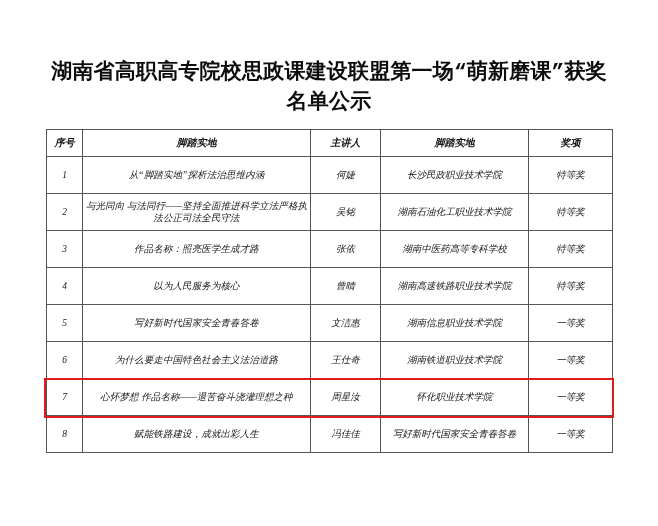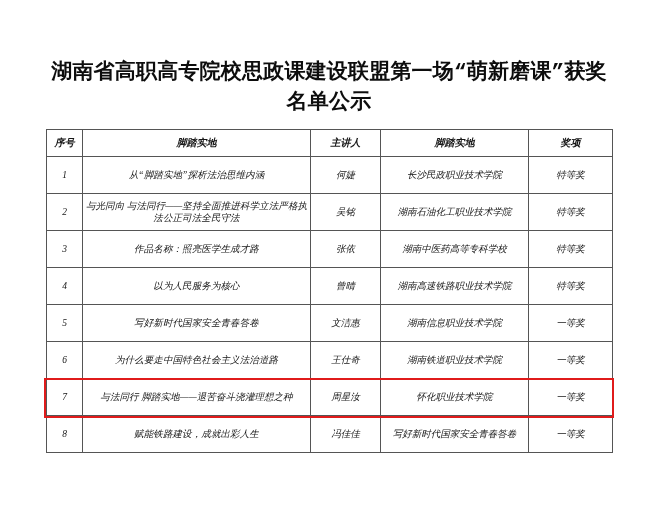--- a/index.html
+++ b/index.html
@@ -149,21 +149,21 @@
         </tr>
         <tr>
           <td>6</td>
           <td class="work-cell">为什么要走中国特色社会主义法治道路</td>
           <td>王仕奇</td>
           <td>湖南铁道职业技术学院</td>
           <td>一等奖</td>
         </tr>
         <tr class="highlight-row">
           <td>7</td>
-          <td class="work-cell">与法同行 脚踏实地——退苦奋斗浇灌理想之种</td>
+          <td class="work-cell">心怀梦想 作品名称——退苦奋斗浇灌理想之种</td>
           <td>周星汝</td>
           <td>怀化职业技术学院</td>
           <td>一等奖</td>
         </tr>
         <tr>
           <td>8</td>
           <td class="work-cell">赋能铁路建设，成就出彩人生</td>
           <td>冯佳佳</td>
           <td>写好新时代国家安全青春答卷</td>
           <td>一等奖</td>

